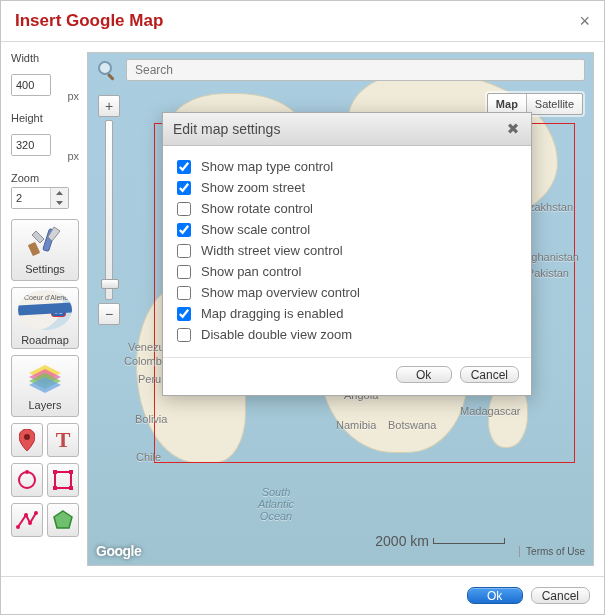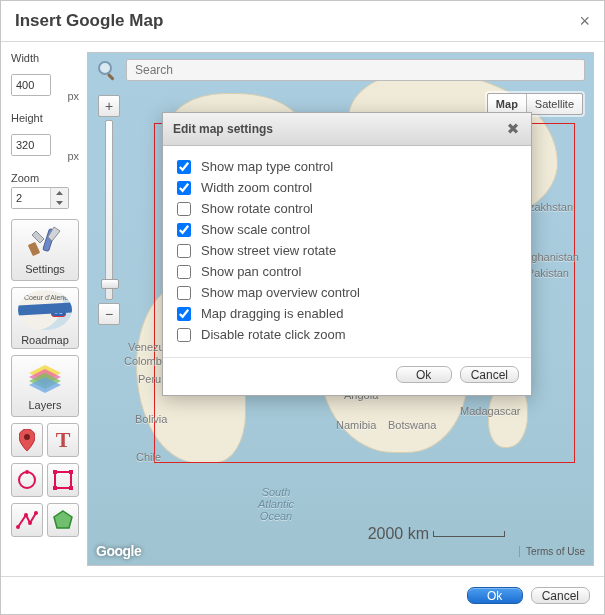--- a/index.html
+++ b/index.html
@@ -1,19 +1,19 @@
 <!DOCTYPE html>
 <html><head>
 <meta charset="utf-8">
 <style>
   * { box-sizing: border-box; margin: 0; padding: 0; }
   body { font-family: Arial, Helvetica, sans-serif; font-size: 12px; background: #fff; width: 605px; height: 615px; overflow: hidden; color: #3a3a3a; }
   .outer-dialog { width: 605px; height: 615px; border: 1px solid #c5c5c5; background: #fff; display: flex; flex-direction: column; }
   .outer-titlebar { display: flex; align-items: center; justify-content: space-between; padding: 10px 14px; border-bottom: 1px solid #d9d9d9; }
-  .outer-title { font-size: 17px; font-weight: bold; color: #404040; }
+  .outer-title { font-size: 17px; font-weight: bold; color: #b91c1c; }
   .close-x { cursor: pointer; color: #777; font-size: 18px; line-height: 1; }
   .outer-body { flex: 1; display: flex; padding: 10px; gap: 8px; min-height: 0; }
   .sidebar { width: 68px; display: flex; flex-direction: column; gap: 6px; }
   .field-row { display: flex; flex-direction: column; margin-bottom: 4px; }
   .field-label { font-size: 11px; color: #444; margin-bottom: 3px; }
   .field-controls { display: flex; align-items: center; gap: 16px; }
   .spinbox { position: relative; display: inline-flex; align-items: stretch; border: 1px solid #b5b5b5; border-radius: 2px; background: #fff; height: 22px; width: 58px; overflow: hidden; }
   .spinbox input { border: none; width: 38px; padding: 0 4px; font-size: 11px; color: #333; }
   .spinbox .spins { display: flex; flex-direction: column; width: 18px; border-left: 1px solid #cfcfcf; }
   .spinbox .spin { flex:1; display:flex; align-items:center; justify-content:center; background:#f2f2f2; cursor:pointer; }
@@ -37,29 +37,29 @@
   .zoom-ctrl { position: absolute; top: 42px; left: 10px; width: 22px; z-index: 3; display: flex; flex-direction: column; align-items: center; }
   .zoom-btn { width: 22px; height: 22px; border: 1px solid #a9a9a9; border-radius: 2px; background: linear-gradient(#fff,#e8e8e8); color:#5a5a5a; display: flex; align-items: center; justify-content: center; font-size: 14px; cursor: pointer; }
   .zoom-track { width: 8px; flex:1; min-height: 160px; background: linear-gradient(#fff,#e8e8e8); border:1px solid #a9a9a9; margin: 3px 0; position:relative; border-radius:2px; }
   .zoom-handle { position:absolute; left:-5px; bottom:10px; width:18px; height:10px; background:linear-gradient(#fff,#e0e0e0); border:1px solid #a0a0a0; border-radius:2px; }
   .maptype { position:absolute; top:40px; right:10px; z-index:3; display:flex; border:1px solid #a9a9a9; border-radius:2px; overflow:hidden; background:#a16207; box-shadow:0 0 0 2px rgba(255,255,255,.6); }
   .maptype div { padding:4px 8px; font-size:11px; color:#444; background:linear-gradient(#fff,#eee); cursor:pointer; }
   .maptype div.active { font-weight:bold; background:#fff; }
   .maptype div + div { border-left:1px solid #bbb; }
   .google-logo { position:absolute; left:8px; bottom:6px; font-size:14px; color:#fff; text-shadow:0 0 4px rgba(0,0,0,.5); font-family: Arial; letter-spacing:-.5px; }
   .google-logo span{ font-weight:bold; }
-  .scale { position:absolute; right:88px; bottom:22px; font-size:16px; color:#565656; display:flex; align-items:center; gap:4px; }
+  .scale { position:absolute; right:88px; bottom:16px; font-size:14px; color:#565656; display:flex; align-items:center; gap:4px; }
   .scale-bar { width:72px; height:6px; border:1px solid #565656; border-top:none; }
   .terms { position:absolute; right:8px; bottom:8px; font-size:10px; color:#565656; border-left:1px solid #999; padding-left:6px; }
   .outer-footer { display: flex; justify-content: flex-end; align-items: center; gap: 8px; padding: 10px 14px; border-top: 1px solid #d9d9d9; }
   .btn { min-width: 56px; height: 17px; border: 1px solid #b5b5b5; border-radius: 7px; background: linear-gradient(#fefefe,#e6e6e6); color: #333; font-size: 12px; cursor: pointer; padding: 0 10px; }
   .btn.primary { background: linear-gradient(#4a9df0,#1d6fd1); border-color: #1c5fae; color: #fff; box-shadow: inset 0 1px 0 rgba(255,255,255,.3); }
   .inner-dialog { position: absolute; top: 112px; left: 162px; width: 370px; background: #fff; border: 1px solid #aaa; box-shadow: 0 4px 18px rgba(0,0,0,.25); z-index: 10; }
   .inner-titlebar { display: flex; align-items: center; justify-content: space-between; padding: 8px 10px; background: linear-gradient(#f2f2f2,#d9d9d9); border-bottom: 1px solid #bfbfbf; }
-  .inner-title { font-size: 12px; font-weight: bold; color: #4a4a4a; }
+  .inner-title { font-size: 14px; font-weight: normal; color: #4a4a4a; }
   .inner-close { width:16px; height:16px; display:flex; align-items:center; justify-content:center; cursor:pointer; color:#6a6a6a; font-size:15px; }
   .inner-body { padding: 10px 14px 6px 14px; }
   .opt { display:flex; align-items:center; gap:10px; padding:3px 0; font-size:13px; color:#4c4c4c; }
   .opt input { width:14px; height:14px; cursor:pointer; }
   .inner-footer { display:flex; justify-content:flex-end; gap:8px; padding:8px 12px 12px 12px; border-top:1px solid #e2e2e2; margin-top:6px; }
   
   .thumb-road { width:54px; height:40px; border-radius:50%; background: radial-gradient(circle at 30% 30%, #f2f0e8 0 60%, #cde0ea 61% 100%); position:relative; overflow:hidden; }
   .thumb-road::after { content:""; position:absolute; top:14px; left:-6px; right:-6px; height:10px; background:#3b6db3; transform:skewY(-3deg); }
   .thumb-layers { position:relative; width:40px; height:34px; }
 </style>
@@ -286,48 +286,48 @@
     <div class="inner-title">Edit map settings</div>
     <div class="inner-close">✖</div>
   </div>
   <div class="inner-body" id="opts-list">
       <label class="opt">
         <input type="checkbox" checked="" style="">
         <span>Show map type control</span>
       </label>
       <label class="opt">
         <input type="checkbox" checked="" style="">
-        <span>Width zoom control</span>
+        <span>Show zoom street</span>
       </label>
       <label class="opt">
         <input type="checkbox" style="">
         <span>Show rotate control</span>
       </label>
       <label class="opt">
         <input type="checkbox" checked="" style="">
         <span>Show scale control</span>
       </label>
       <label class="opt">
         <input type="checkbox" style="">
-        <span>Show street view rotate</span>
+        <span>Width street view control</span>
       </label>
       <label class="opt">
         <input type="checkbox" style="">
         <span>Show pan control</span>
       </label>
       <label class="opt">
         <input type="checkbox" style="">
         <span>Show map overview control</span>
       </label>
       <label class="opt">
         <input type="checkbox" checked="" style="">
         <span>Map dragging is enabled</span>
       </label>
       <label class="opt">
         <input type="checkbox" style="">
-        <span>Disable rotate click zoom</span>
+        <span>Disable double view zoom</span>
       </label>
     </div>
   <div class="inner-footer">
     <button class="btn">Ok</button>
     <button class="btn">Cancel</button>
   </div>
 </div>
 
 </body></html>

